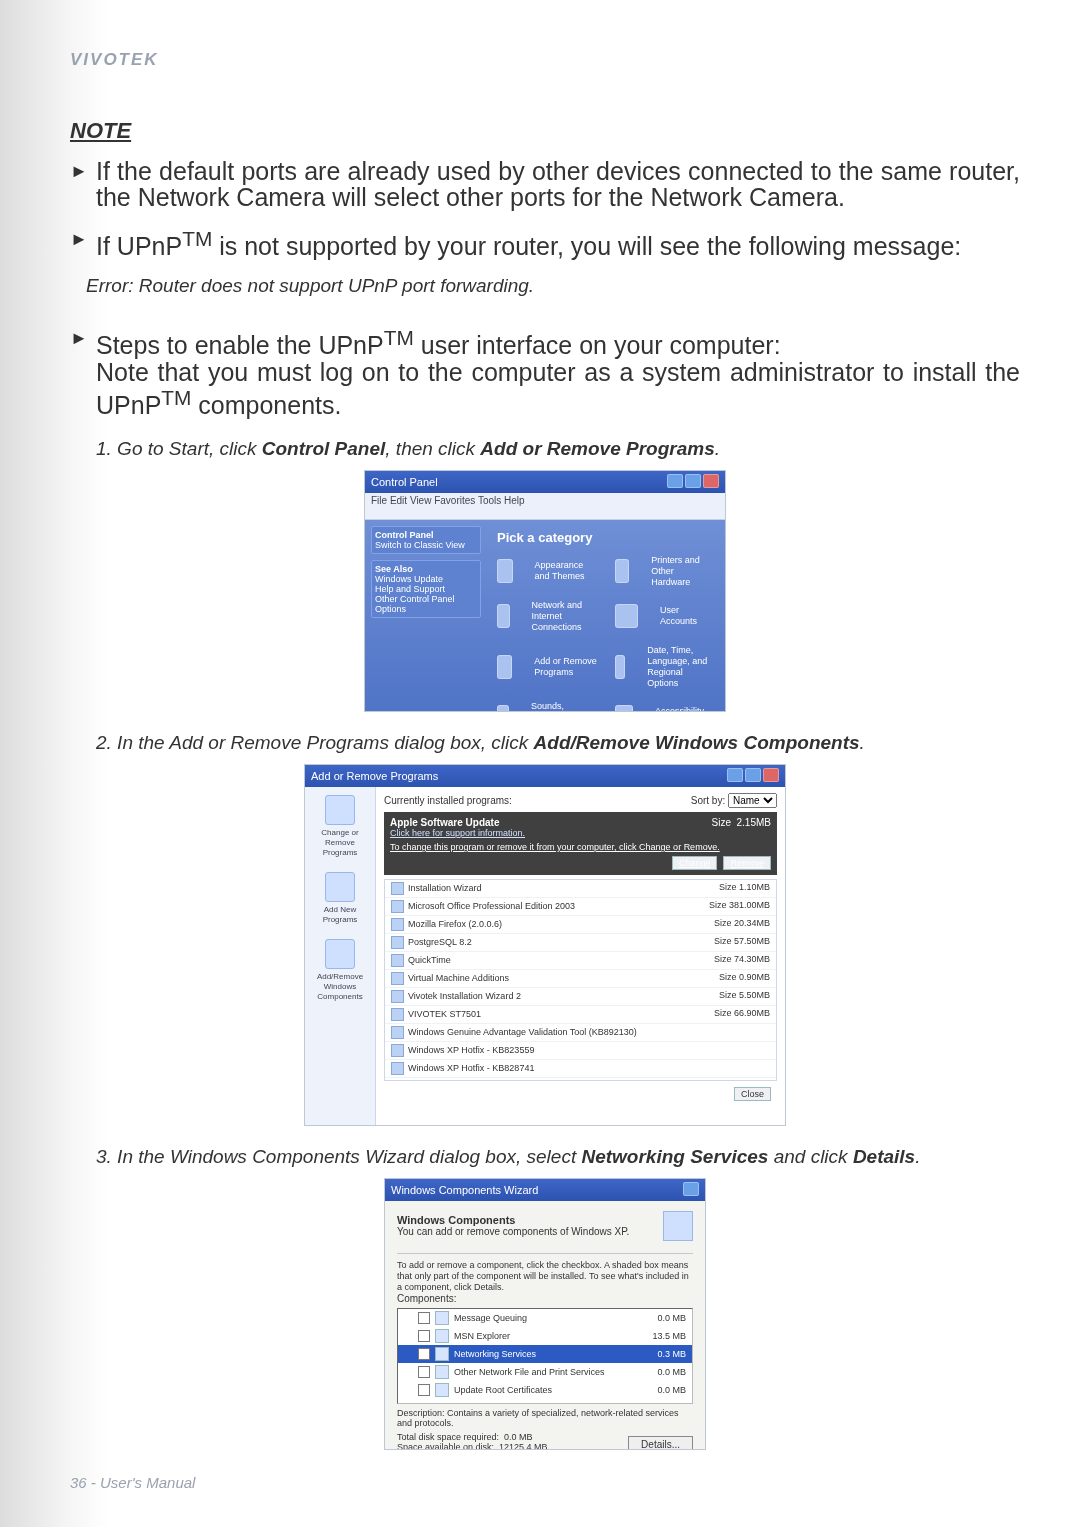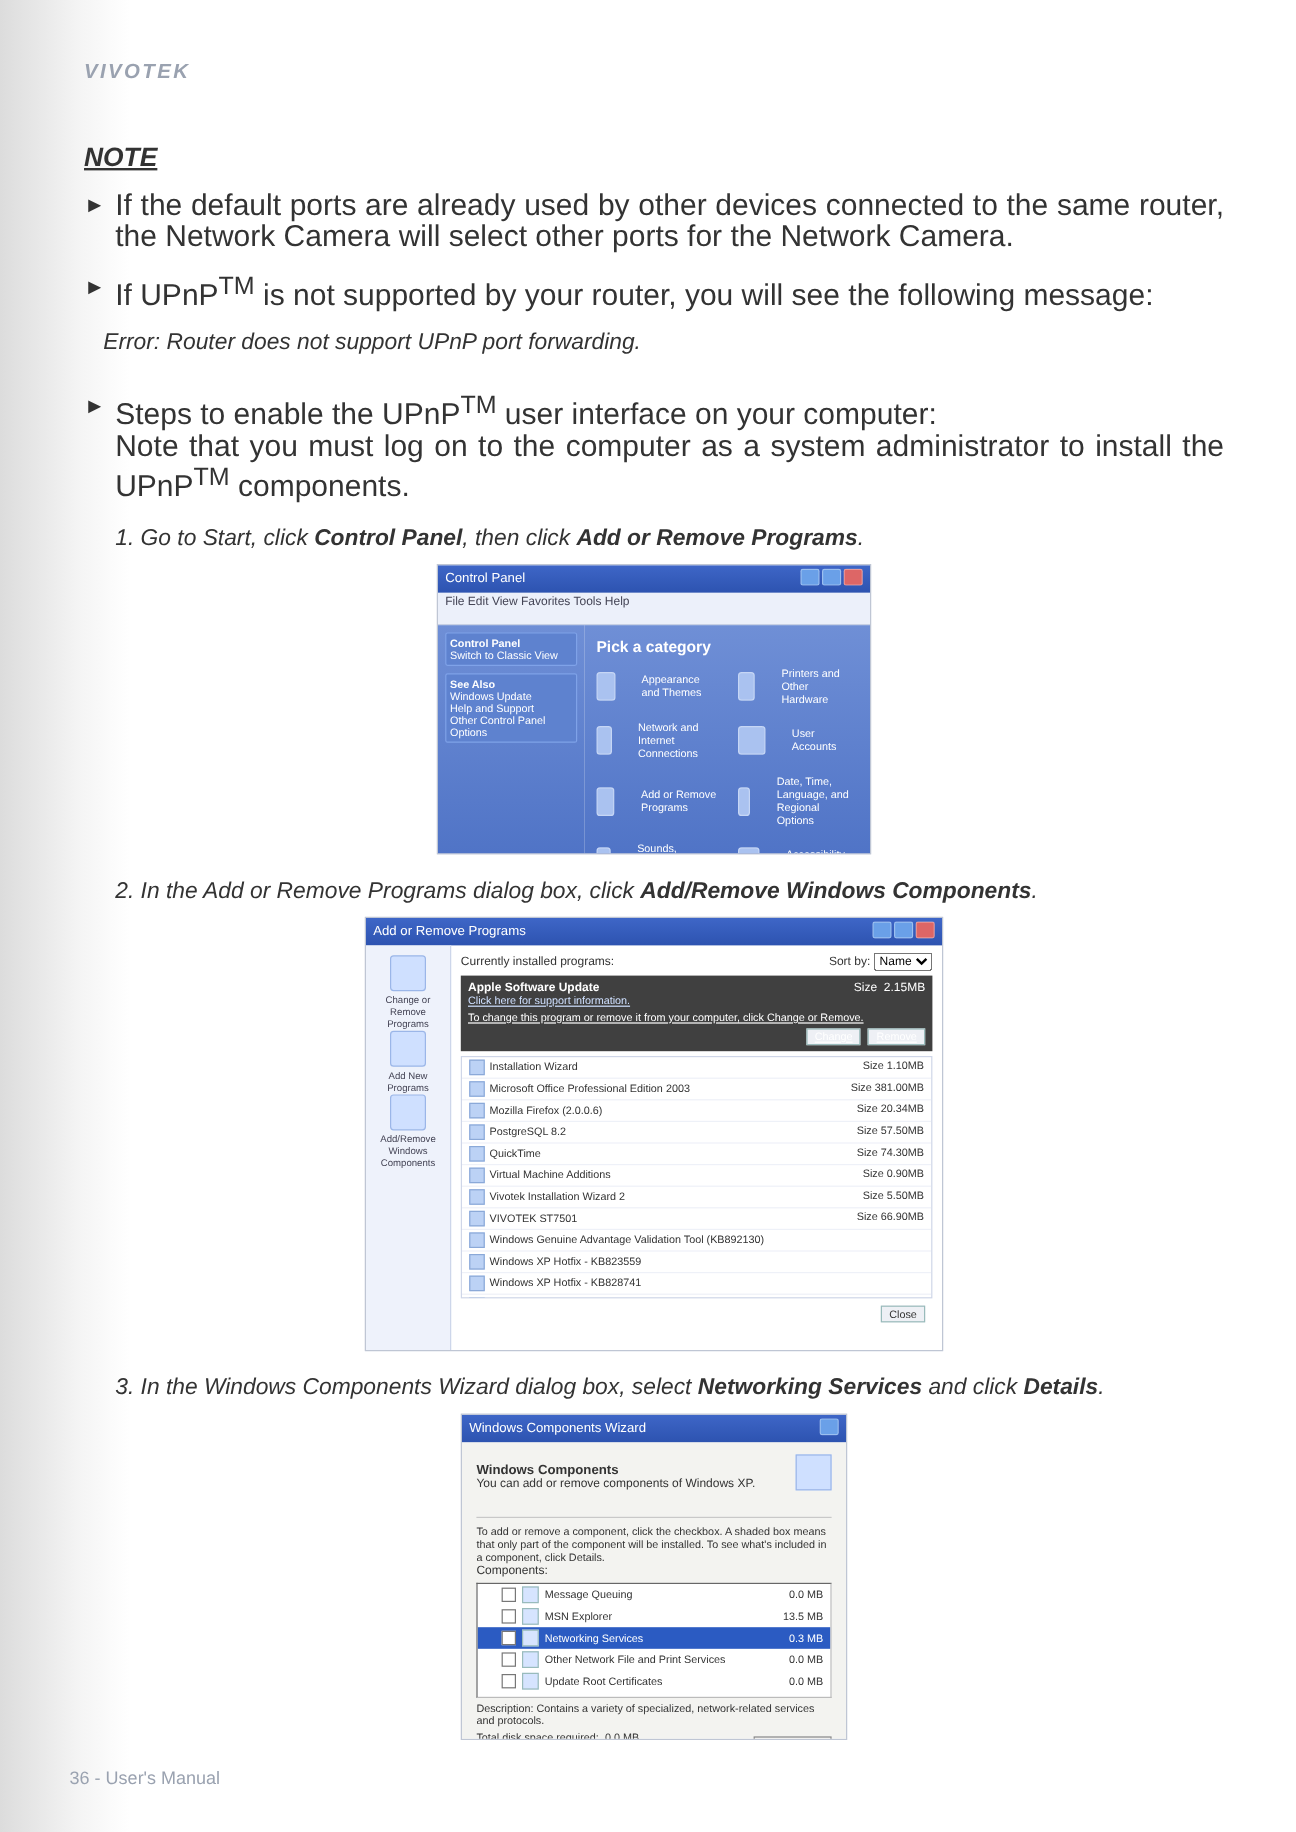--- a/index.html
+++ b/index.html
@@ -65,22 +65,23 @@
   .num-step .b { font-weight: bold; }
   .scr {
     display: block;
     margin: 6px auto 14px auto;
     border: 1px solid #bfc6d4;
     background: #eef1f6;
   }
   .footer {
     position: absolute;
     bottom: 36px;
-    left: 58px;
+    left: 70px;
     color: #9aa2b0;
+    font-style: italic;
     font-size: 15px;
   }
 
   
   .win { position: relative; overflow: hidden; font-family: Tahoma, Arial, sans-serif; }
   .titlebar {
     background: linear-gradient(#3e66c7, #2d53b0);
     color: #fff;
     font-size: 11px;
     padding: 3px 6px;
@@ -104,38 +105,38 @@
     color:#fff; font-size:9px; padding:6px;
   }
   .cp-side .sbox{background:#5e82cf;border:1px solid #7fa2e8;padding:3px;margin-bottom:6px;border-radius:2px;}
   .cp-main { flex:1; background: linear-gradient(#6f8fd6,#4f73c6); color:#fff; padding:10px; }
   .cp-cat { font-size:13px; font-weight:bold; margin-bottom:10px; }
   .cp-grid { display:grid; grid-template-columns:1fr 1fr; gap:12px 18px; }
   .cp-item { font-size:9px; line-height:11px; display:flex; align-items:center; gap:22px;}
   .cp-ico { width:22px;height:22px;background:#aac2f0;border:1px solid #fff5;border-radius:3px; }
 
   .arp-body{display:flex;height:calc(100% - 20px);background:#fff;}
-  .arp-side{width:70px;background:#eef2fb;border-right:1px solid #cdd6ea;display:flex;flex-direction:column;align-items:center;padding-top:8px;}
+  .arp-side{width:70px;background:#eef2fb;border-right:1px solid #cdd6ea;display:flex;flex-direction:column;align-items:center;padding-top:8px;gap:14px;}
   .arp-sb{width:48px;font-size:8px;text-align:center;color:#445;line-height:10px;}
   .arp-sb .ic{width:28px;height:28px;margin:0 auto 3px;background:#cfe0ff;border:1px solid #9bb6e8;border-radius:3px;}
   .arp-main{flex:1;padding:6px 8px;font-size:10px;color:#333;}
   .arp-head{display:flex;justify-content:space-between;align-items:center;margin-bottom:4px;}
   .arp-sort select{font-size:10px;}
   .arp-sel{background:#404040;color:#fff;padding:5px 6px;font-size:10px;}
   .arp-sel .sub{color:#cfe0ff;text-decoration:underline;font-size:9px;}
   .arp-selrow{display:flex;justify-content:space-between;align-items:center;margin-top:4px;font-size:9px;text-decoration:underline;}
   .arp-btn{background:#eef0f5;border:1px solid #9bb;padding:1px 6px;font-size:9px;}
   .arp-list{border:1px solid #cfd6e8;margin-top:4px;height:200px;overflow:hidden;}
   .arp-row{display:flex;justify-content:space-between;padding:2px 6px;font-size:9px;border-bottom:1px solid #eef1f8;}
   .arp-row .nm{display:flex;align-items:center;gap:4px;}
   .arp-row .ic{width:11px;height:11px;background:#bcd2f5;border:1px solid #8ba9d8;}
   .arp-close{display:flex;justify-content:flex-end;padding:6px;}
 
   .wiz-body{background:#f3f3f0;padding:10px 12px;font-size:10px;color:#333;height:calc(100% - 20px);}
-  .wiz-hd{display:flex;justify-content:space-between;align-items:flex-end;border-bottom:1px solid #c8c8c8;padding-bottom:22px;margin-bottom:6px;}
+  .wiz-hd{display:flex;justify-content:space-between;align-items:center;border-bottom:1px solid #c8c8c8;padding-bottom:12px;margin-bottom:6px;}
   .wiz-hd .t{font-weight:bold;font-size:11px;}
   .wiz-logo{width:28px;height:28px;background:#cfe0ff;border:1px solid #9bb6e8;}
   .wiz-list{border:1px inset #bbb;background:#fff;height:94px;overflow:hidden;margin:4px 0;}
   .wiz-row{display:flex;align-items:center;justify-content:space-between;padding:2px 6px;font-size:9px;}
   .wiz-row.sel{background:#2b5bc2;color:#fff;}
   .wiz-row .l{display:flex;align-items:center;gap:5px;padding-left:14px;}
   .wiz-chk{width:10px;height:10px;border:1px solid #777;background:#fff;}
   .wiz-ico{width:12px;height:12px;background:#d6e4ff;border:1px solid #9bb;}
   .wiz-btn{border:1px solid #888;background:#efefef;padding:2px 12px;font-size:10px;}
   .wiz-det{display:flex;justify-content:flex-end;margin-top:4px;}

